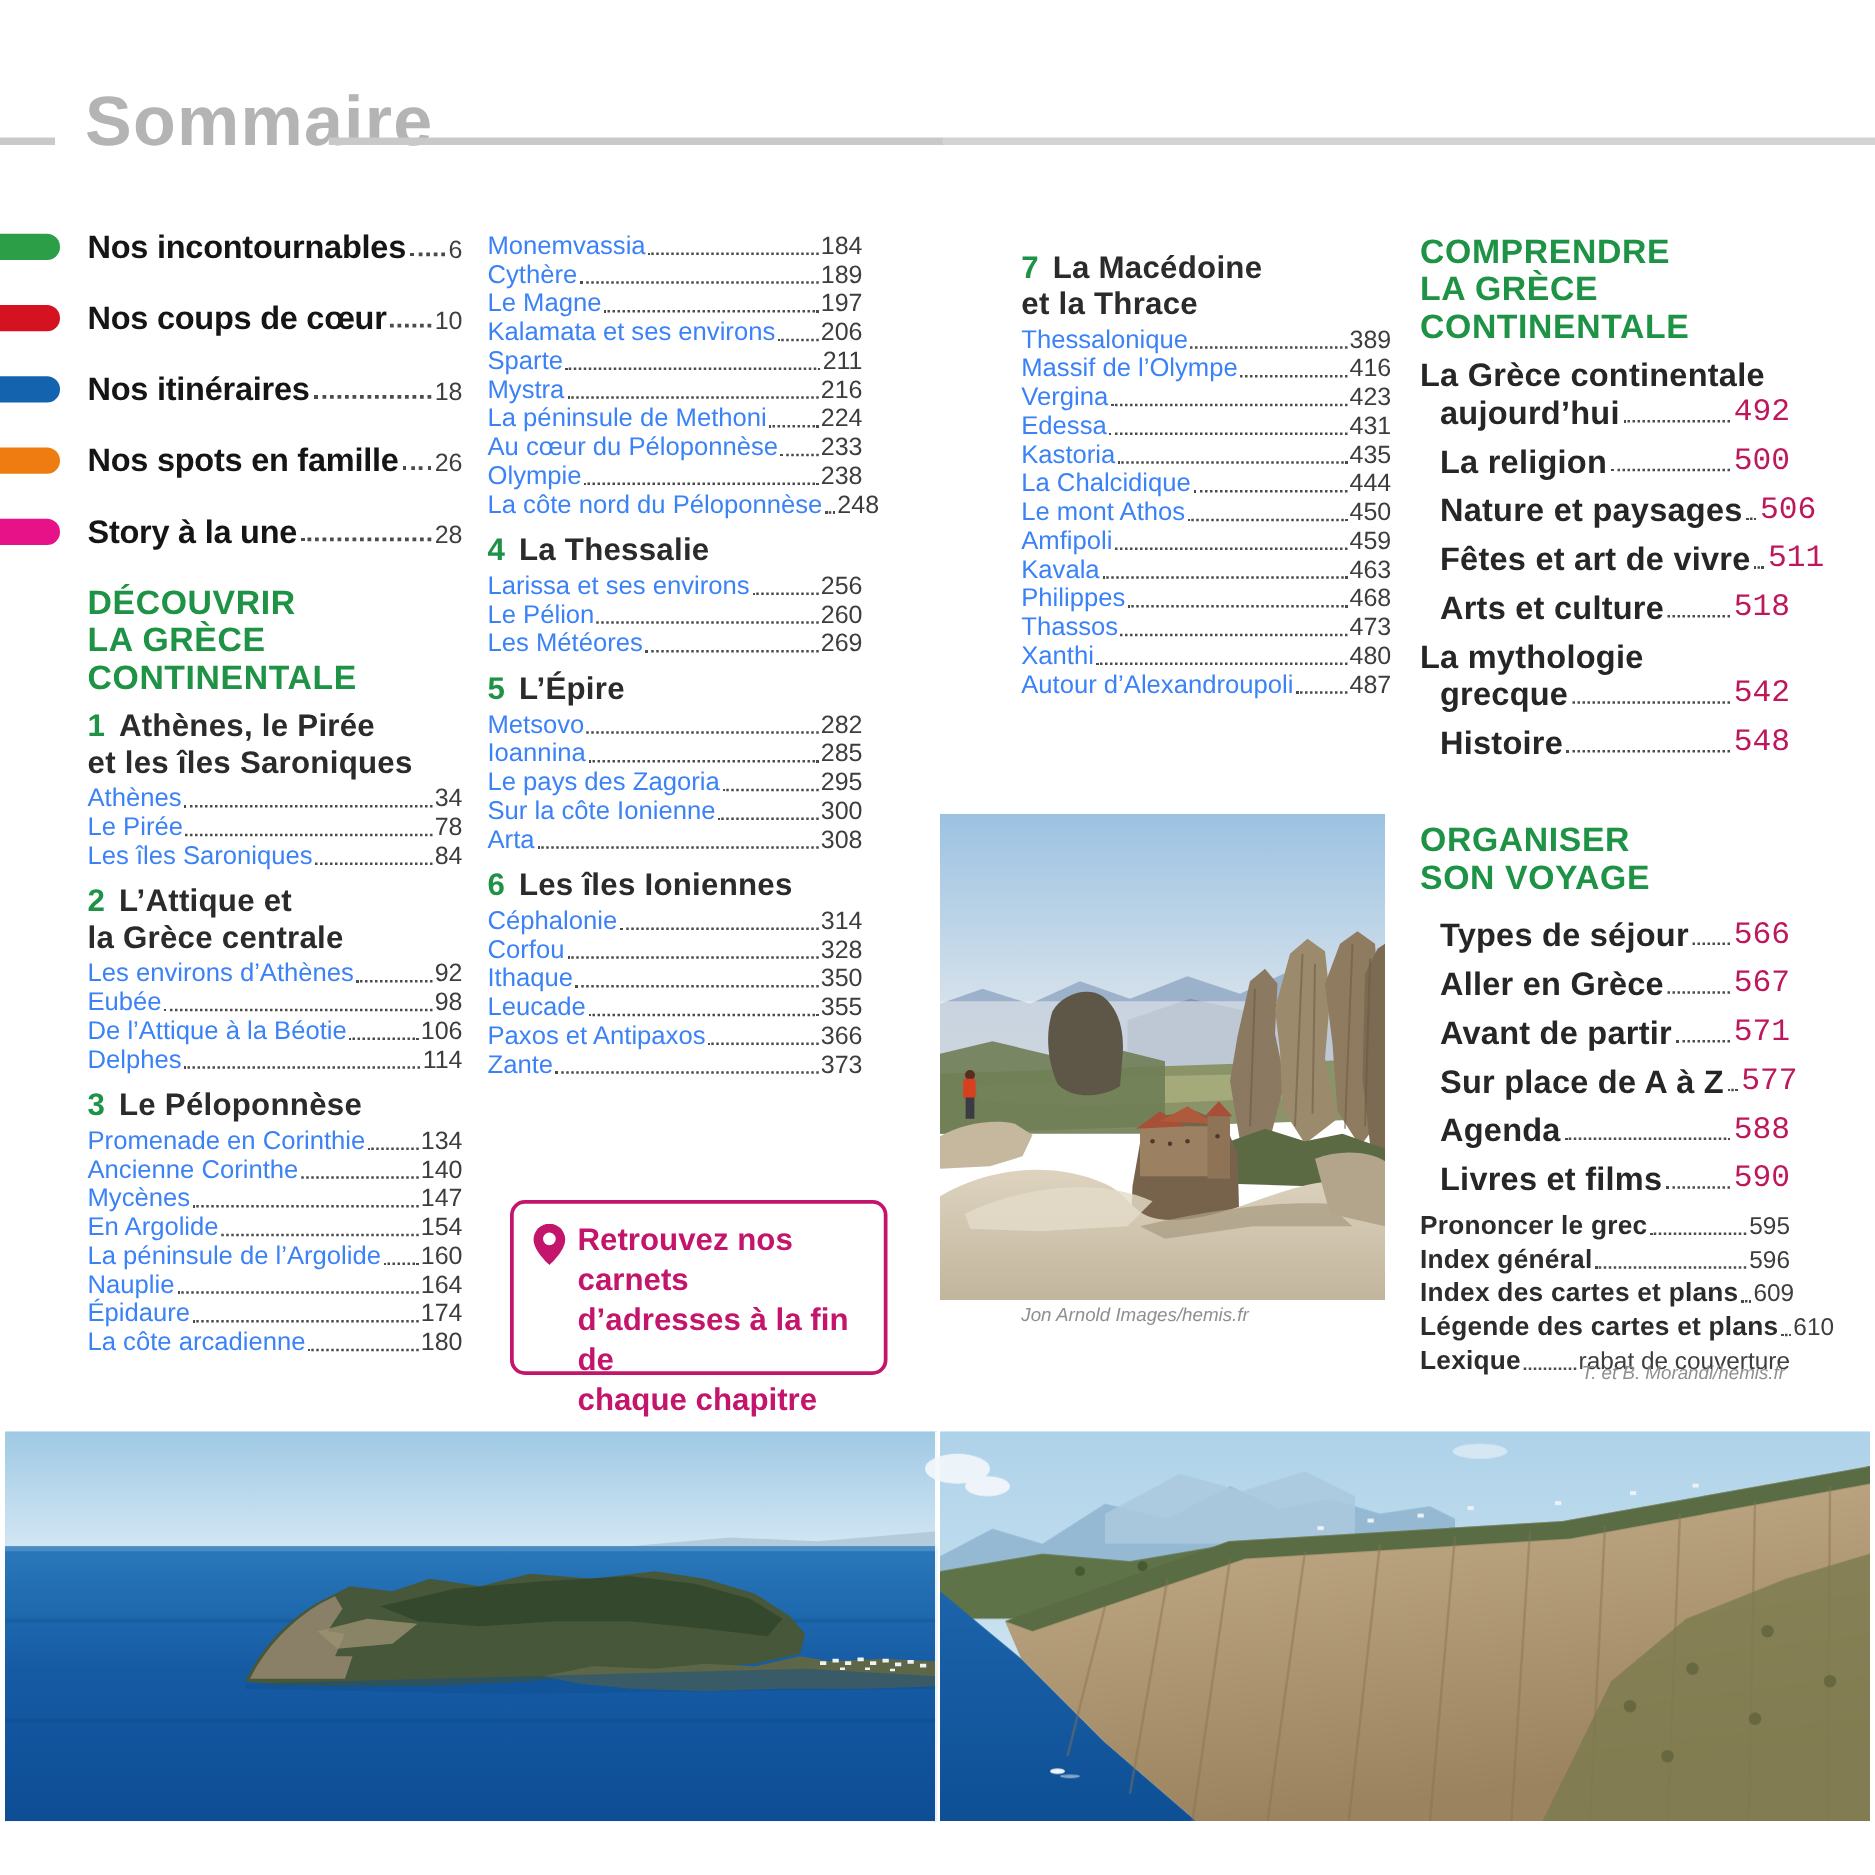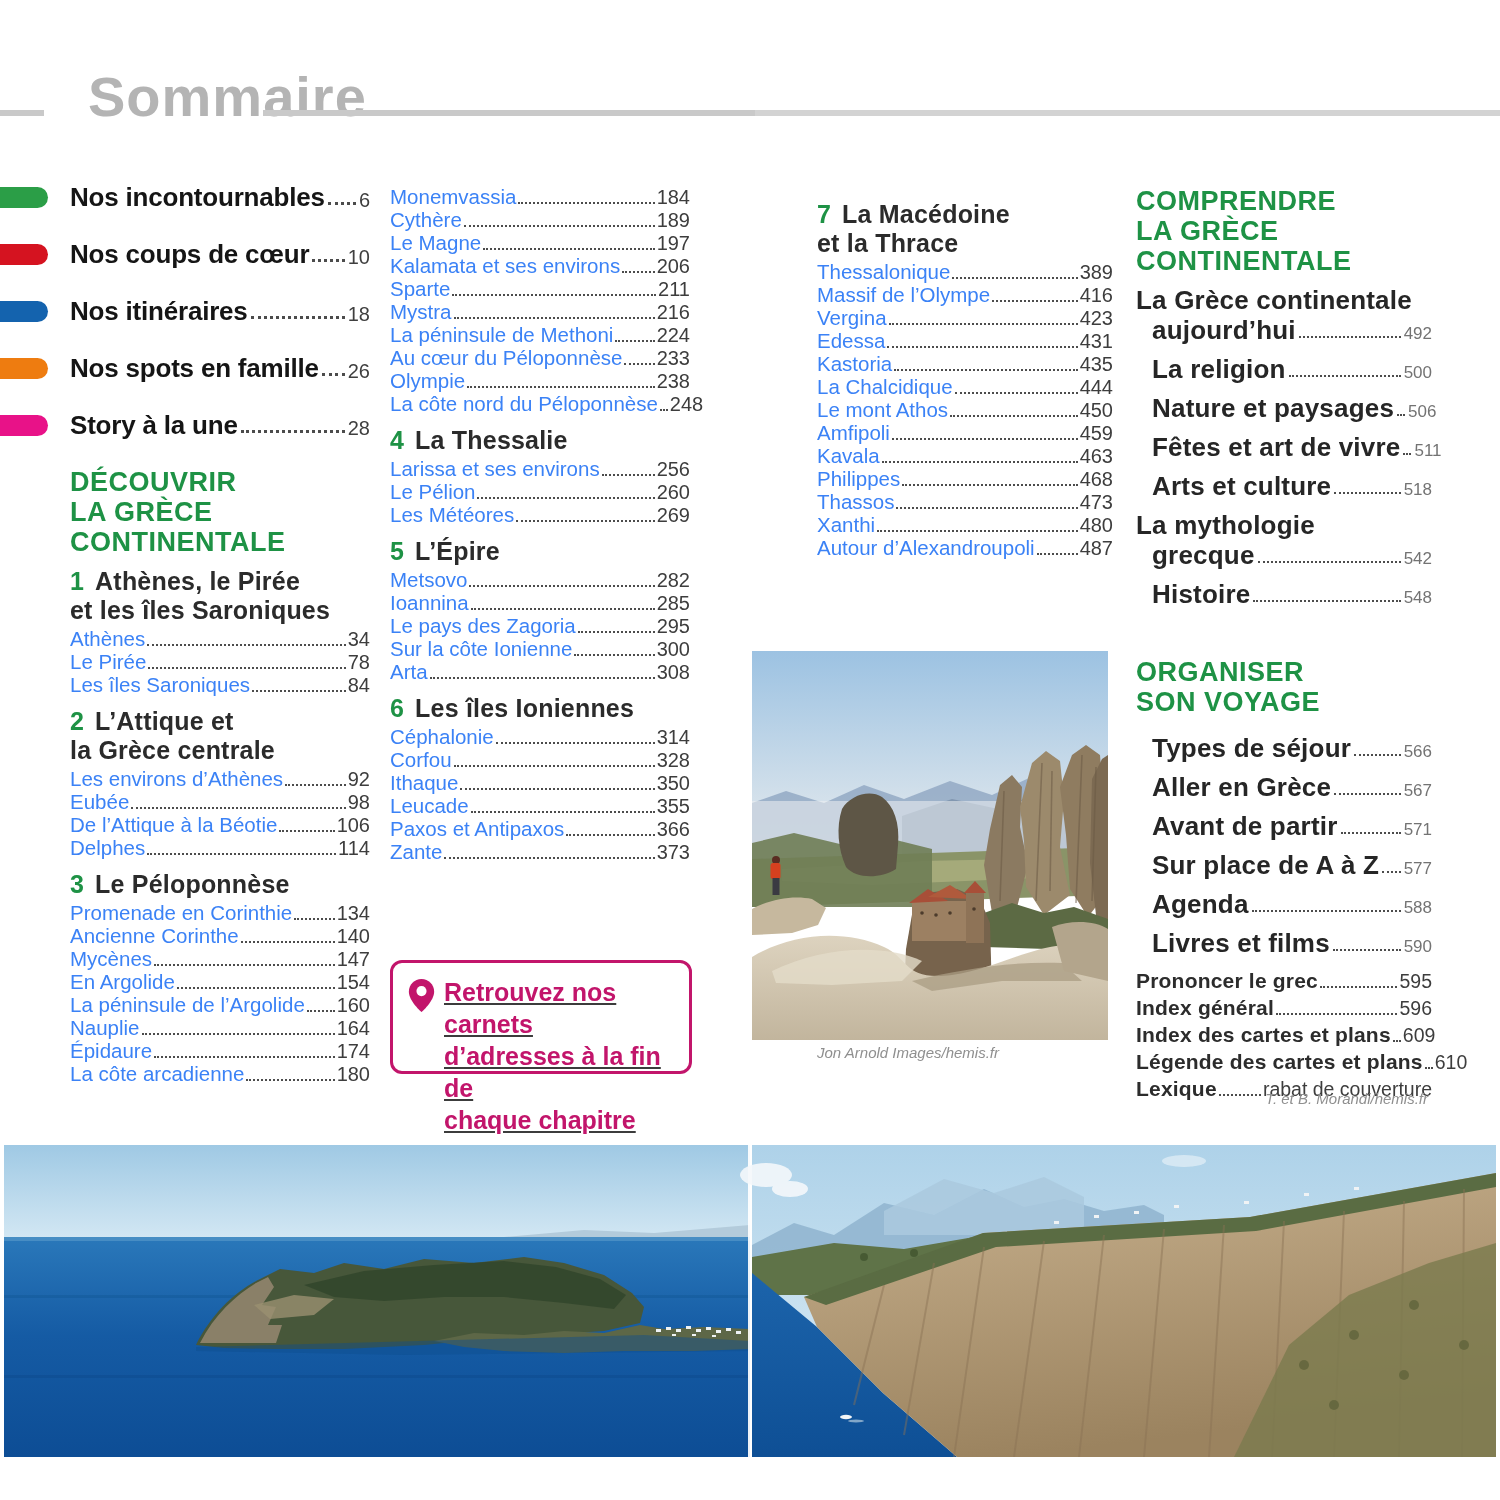--- a/index.html
+++ b/index.html
@@ -1,19 +1,19 @@
 <!DOCTYPE html>
 <html><head>
 <meta charset="utf-8">
 <style>
   html,body{margin:0;padding:0;background:#ffffff;}
   .page{position:relative;width:1500px;height:1500px;background:#fff;overflow:hidden;
         font-family:"Liberation Sans",sans-serif;color:#3c3c3c;}
   
-  .title{position:absolute;left:88px;top:64px;margin:0;font-size:56px;font-weight:bold;
+  .title{position:absolute;left:68px;top:64px;margin:0;font-size:56px;font-weight:bold;
          color:#b4b4b4;letter-spacing:1px;}
   .rule{position:absolute;height:6px;background:#c9c9c9;top:110px;}
   .rule-left{left:0;width:44px;}
   .rule-mid{left:263px;width:492px;}
   .rule-right{left:755px;width:745px;background:#d3d3d3;}
   
   .col{position:absolute;top:176px;}
   .col1{left:70px;width:300px;padding-top:6px;}
   .col2{left:390px;width:300px;padding-top:10px;}
   .col3{left:817px;width:296px;padding-top:14px;}
@@ -40,30 +40,30 @@
   .chapters-start{margin-top:10px;}
   .col1 .bighead{margin-top:0;}
   
   .bigentry{margin-top:9px;}
   .org .bigentry:first-child{margin-top:16px;}
   .bl,.biglabel{font-weight:bold;color:#262626;font-size:26px;line-height:30px;letter-spacing:0.2px;}
   .bl{white-space:pre-line;}
   .bigrow{display:flex;align-items:flex-end;}
   .biglabel{white-space:nowrap;margin-left:16px;}
   .bigdots{flex:1;border-bottom:2.6px dotted #4c4c4c;margin:0 3px 7px;min-width:8px;}
-  .bignum{font-size:17px;color:#737373;padding-bottom:1px;}
+  .bignum{font-size:25px;color:#be185d;padding-bottom:1px;font-family:Liberation Mono, monospace;}
   .smallentries{margin-top:8px;}
   .smallrow{display:flex;align-items:flex-end;height:27px;font-size:21px;}
   .smalllabel{font-weight:bold;color:#2c2c2c;white-space:nowrap;letter-spacing:0.2px;}
   .smalldots{flex:1;border-bottom:2.4px dotted #4c4c4c;margin:0 2px 5px;min-width:8px;}
   .smallnum{font-size:19.5px;color:#3d3d3d;white-space:nowrap;}
   
-  .infobox{position:absolute;left:390px;top:960px;width:302px;height:114px;box-sizing:border-box;
+  .infobox{position:absolute;left:408px;top:960px;width:302px;height:140px;box-sizing:border-box;
            border:3px solid #c2156b;border-radius:12px;background:#fff;display:flex;
-           padding:13px 10px 10px 15px;gap:9px;text-decoration:underline;}
+           padding:13px 10px 10px 15px;gap:9px;}
   .infobox-text{font-weight:bold;color:#c2156b;font-size:25px;line-height:32px;white-space:pre-line;}
   .pin{flex:0 0 auto;margin-top:3px;}
   
   figure{margin:0;padding:0;}
   .photo-meteora{position:absolute;left:752px;top:651px;width:356px;height:389px;}
   .photo-meteora svg{display:block;width:100%;height:100%;}
   .credit{position:absolute;font-size:15px;font-style:italic;color:#8f8f8f;}
   .credit-meteora{left:817px;top:1044px;}
   .credit-pano{top:1090px;right:72px;}
   .panorama{position:absolute;left:4px;top:1145px;width:1492px;height:312px;}

